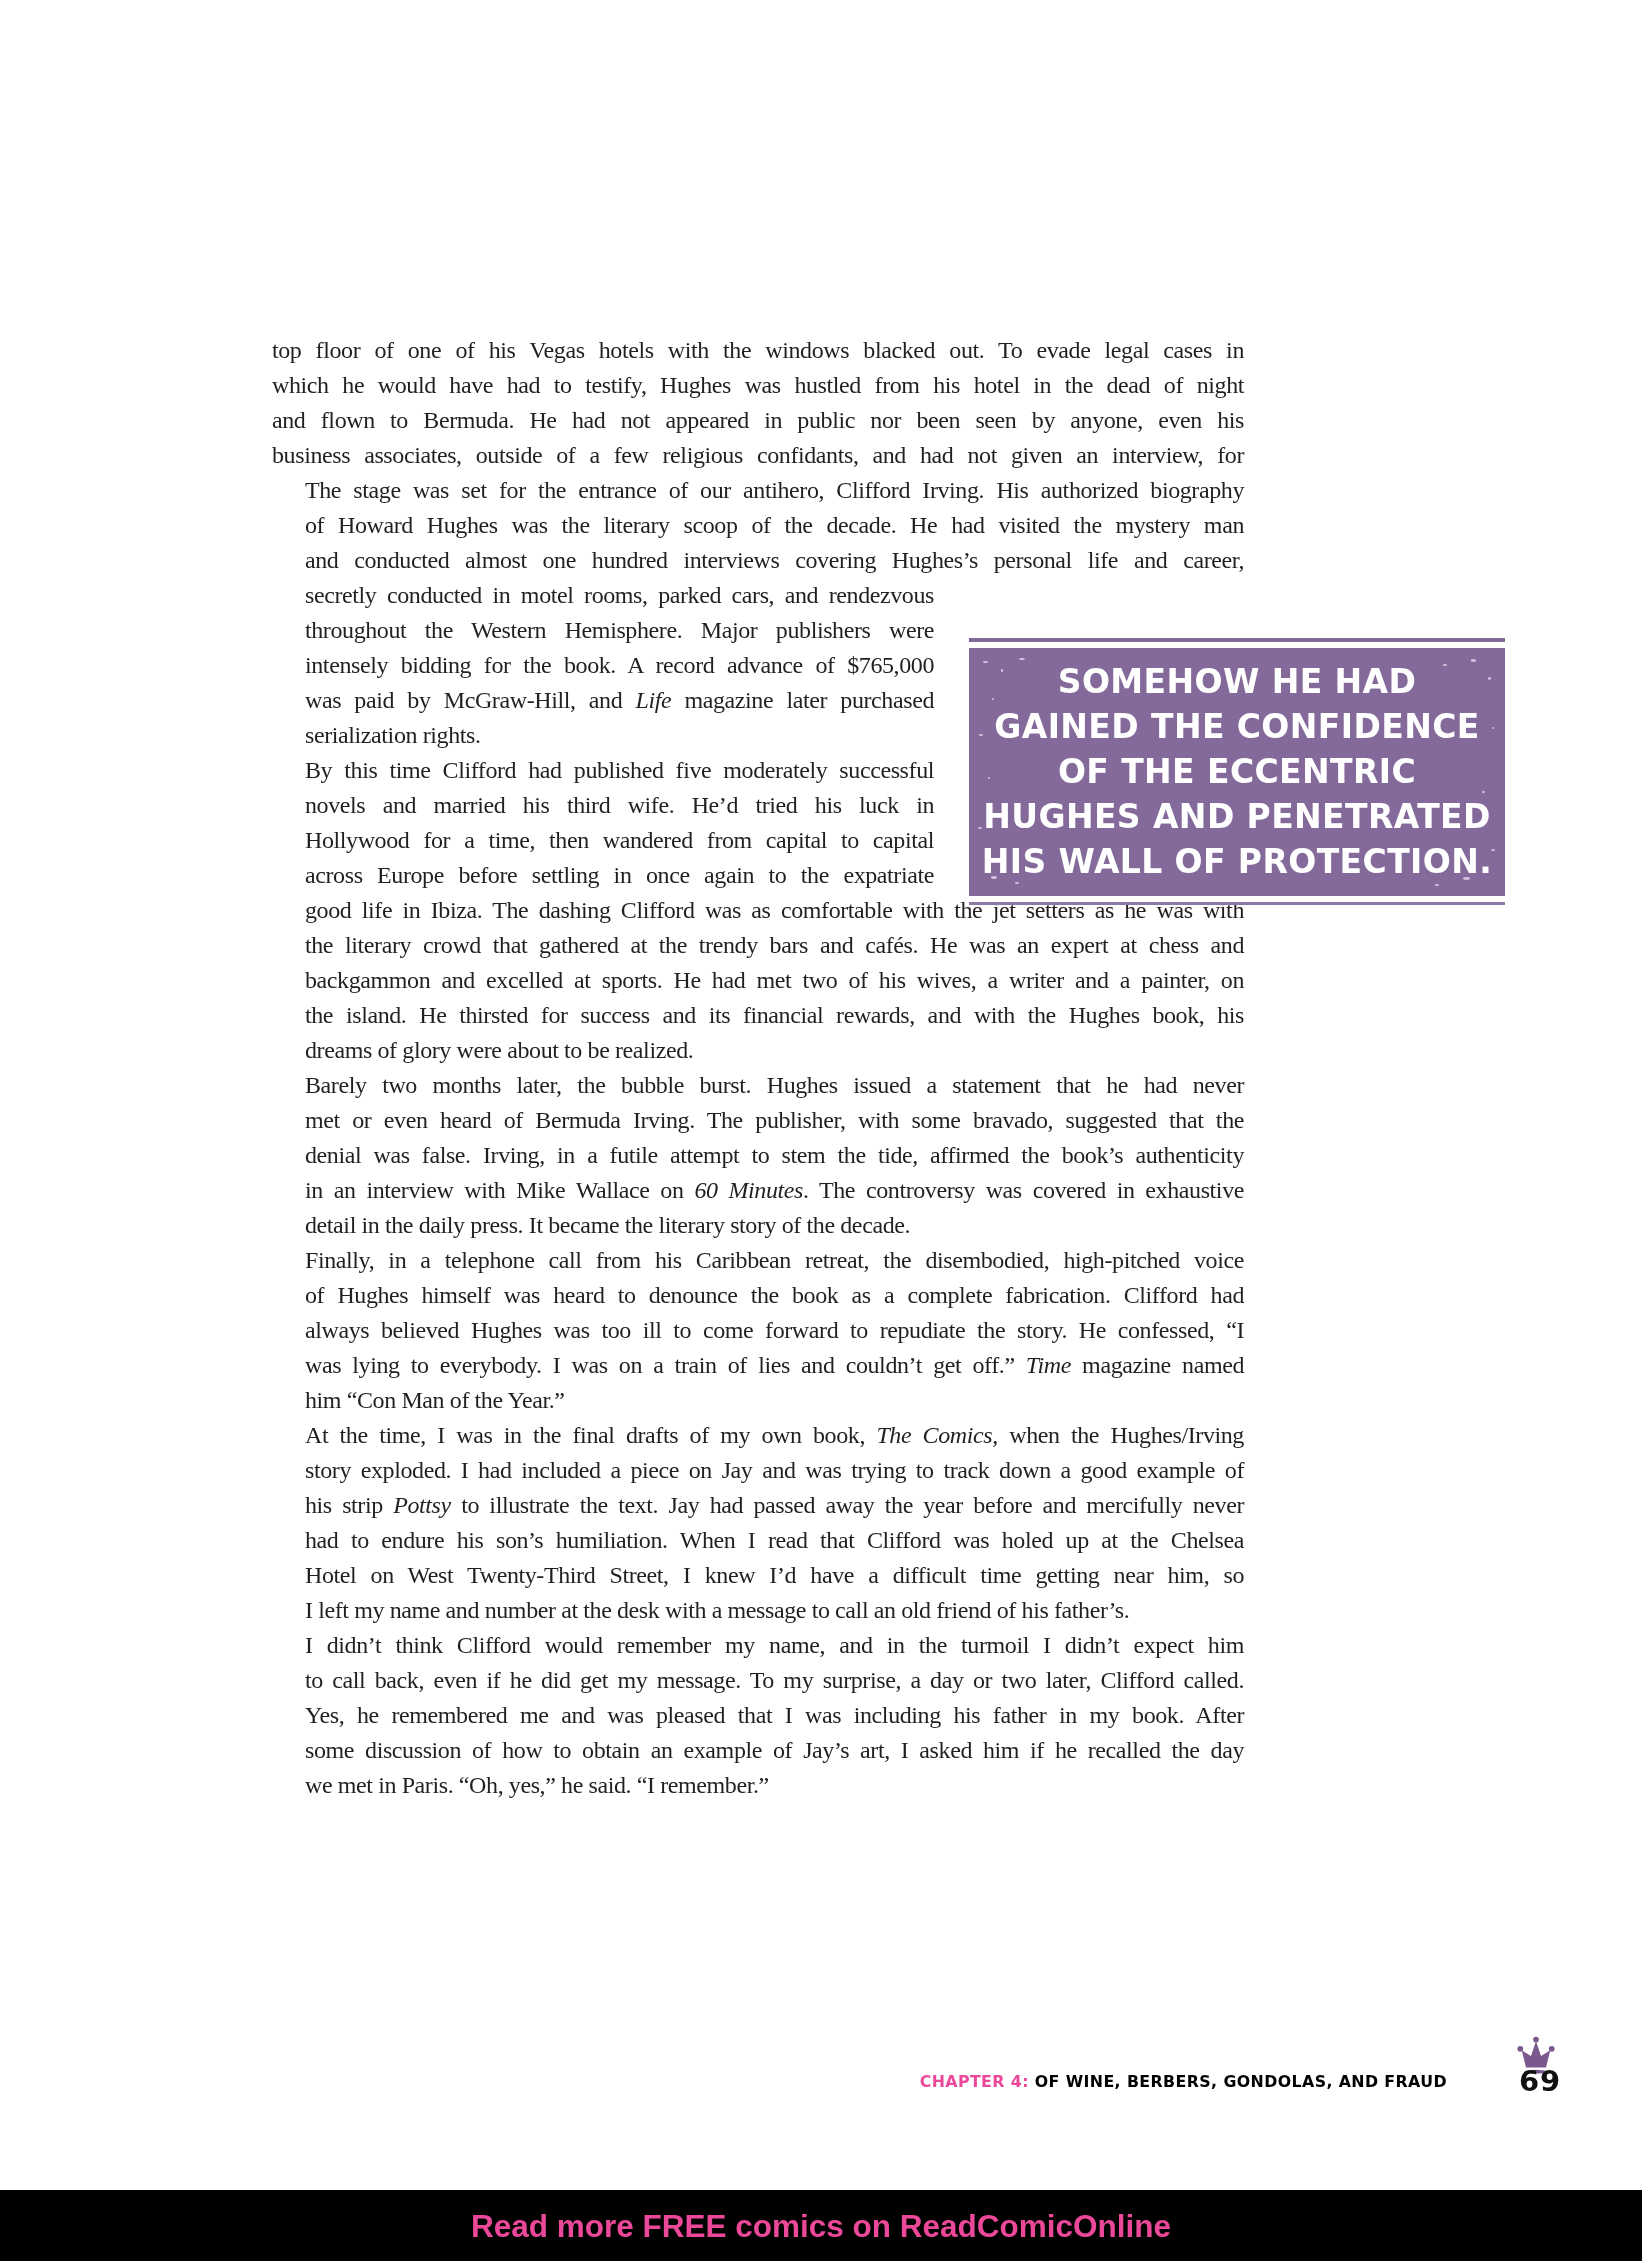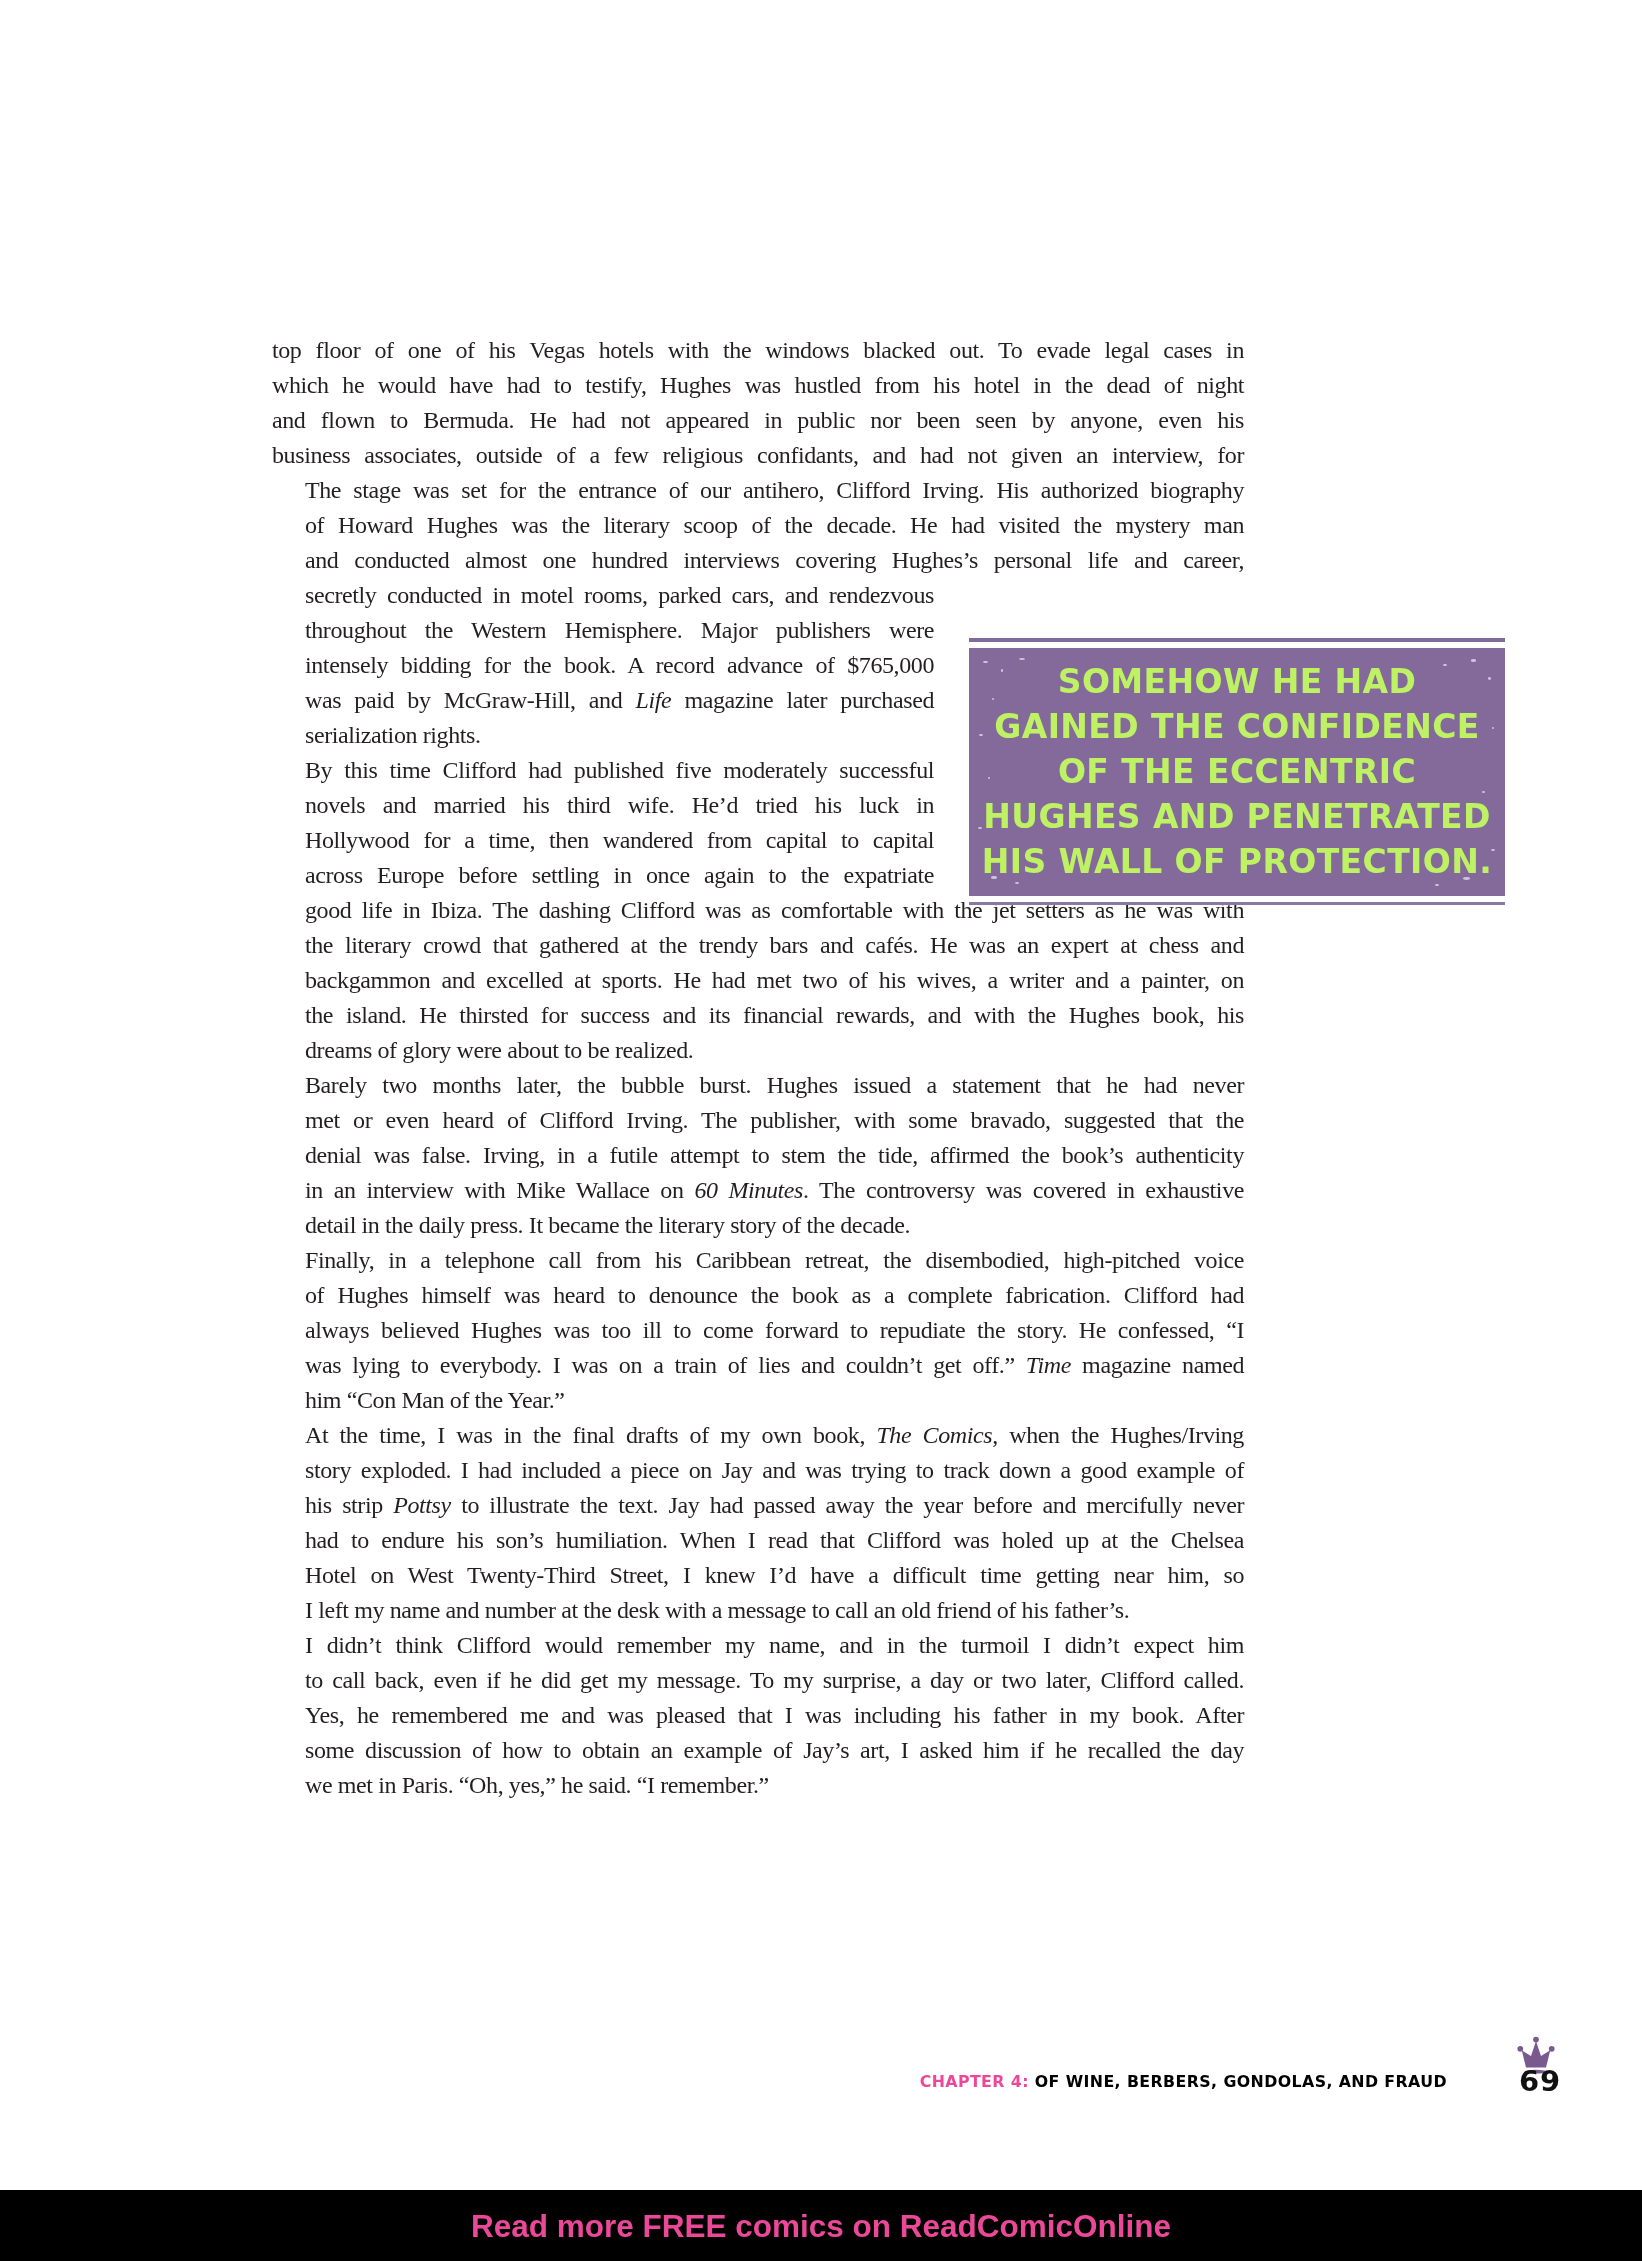--- a/index.html
+++ b/index.html
@@ -56,21 +56,21 @@
       overflow: hidden;
     }
     .pq-box .speckle {
       position: absolute;
       border-radius: 50%;
       background: rgba(235,225,245,0.75);
     }
     .pq-line {
       font-family: "DejaVu Sans", "Liberation Sans", sans-serif;
       font-weight: bold;
-      color: #bef264;
+      color: #ffffff;
       font-size: 33px;
       line-height: 45px;
       letter-spacing: 0.4px;
       text-align: center;
       white-space: nowrap;
       position: relative;
       z-index: 1;
     }
 
     .footer {
@@ -159,21 +159,21 @@
     <span class="line narrow">across Europe before settling in once again to the expatriate</span>
     <span class="line">good life in Ibiza. The dashing Clifford was as comfortable with the jet setters as he was with</span>
     <span class="line">the literary crowd that gathered at the trendy bars and cafés. He was an expert at chess and</span>
     <span class="line">backgammon and excelled at sports. He had met two of his wives, a writer and a painter, on</span>
     <span class="line">the island. He thirsted for success and its financial rewards, and with the Hughes book, his</span>
     <span class="line last">dreams of glory were about to be realized.</span>
   </p>
 
   <p class="para indent">
     <span class="line">Barely two months later, the bubble burst. Hughes issued a statement that he had never</span>
-    <span class="line">met or even heard of Clifford Irving. The publisher, with some bravado, suggested that the</span>
+    <span class="line">met or even heard of Bermuda Irving. The publisher, with some bravado, suggested that the</span>
     <span class="line">denial was false. Irving, in a futile attempt to stem the tide, affirmed the book’s authenticity</span>
     <span class="line"><span>in an interview with Mike Wallace on </span><em>60 Minutes</em><span>. The controversy was covered in exhaustive</span></span>
     <span class="line last">detail in the daily press. It became the literary story of the decade.</span>
   </p>
 
   <p class="para indent">
     <span class="line">Finally, in a telephone call from his Caribbean retreat, the disembodied, high-pitched voice</span>
     <span class="line">of Hughes himself was heard to denounce the book as a complete fabrication. Clifford had</span>
     <span class="line">always believed Hughes was too ill to come forward to repudiate the story. He confessed, “I</span>
     <span class="line"><span>was lying to everybody. I was on a train of lies and couldn’t get off.” </span><em>Time</em><span> magazine named</span></span>

